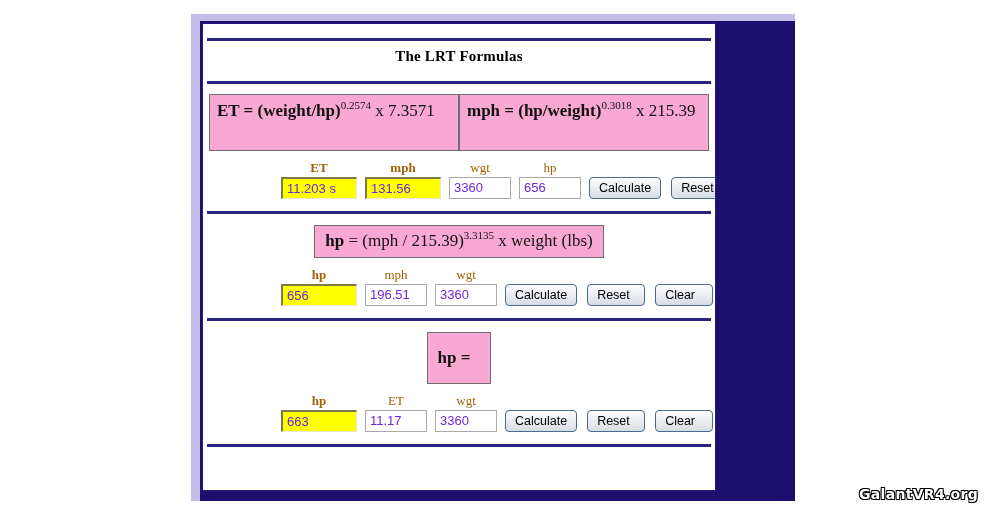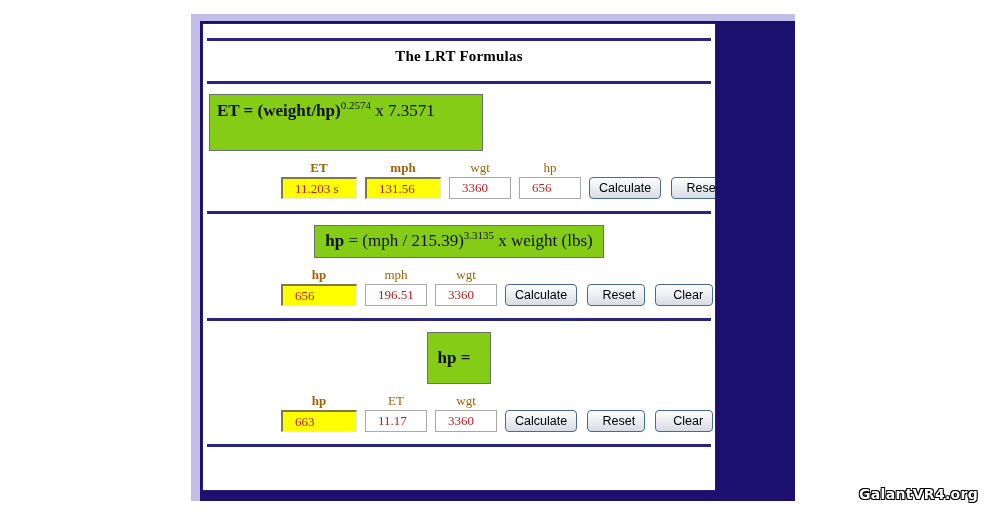--- a/index.html
+++ b/index.html
@@ -68,21 +68,21 @@
   }
 
   
   .formula-row {
     display: flex;
     justify-content: space-between;
     padding: 10px 6px 0 6px;
   }
   .formula-box {
     border: 1px solid #6e6e6e;
-    background: #84cc16;
+    background: #f9a8d4;
     padding: 5px 7px 6px 7px;
     box-sizing: border-box;
     font-size: 17px;
     line-height: 1.28;
     color: #111;
   }
   .formula-box.dual { width: 274px; min-height: 57px; }
   .fb-strong { font-weight: bold; }
   .fb-plain  { font-weight: normal; }
   sup.exp {
@@ -145,24 +145,24 @@
     font-size: 13px;
     color: #a16207;
     height: 18px;
     line-height: 18px;
   }
   .col-label.bold { font-weight: bold; }
 
   .tbox {
     box-sizing: border-box;
     height: 22px;
-    font-family: Liberation Serif, serif;
+    font-family: Liberation Sans, sans-serif;
     font-size: 13px;
-    color: #b91c1c;
-    padding: 0 12px;
+    color: #6d28d9;
+    padding: 0 4px;
     line-height: 20px;
   }
   .tbox.out {
     background: #ffff00;
     border-top: 2px solid #7c7a4b;
     border-left: 2px solid #7c7a4b;
     border-right: 1px solid #e8e8d0;
     border-bottom: 1px solid #e8e8d0;
     text-align: left;
     width: 76px;
@@ -178,21 +178,21 @@
     height: 22px;
     min-width: 58px;
     padding: 0 9px;
     border: 1px solid #4a6a90;
     border-radius: 4px;
     background: linear-gradient(#fdfdfd 0%, #eceef2 48%, #d7dce4 100%);
     font-family: "Liberation Sans", "DejaVu Sans", sans-serif;
     font-size: 12.5px;
     color: #000;
     line-height: 20px;
-    text-align: right;
+    text-align: left;
   }
   .btn-group { display: flex; align-items: flex-start; margin-top: 18px; }
   .btn-group .btn { margin-right: 10px; }
 
   
   .gap-a { width: 16px; }
 
   
   #watermark {
     position: absolute;
@@ -220,20 +220,24 @@
   <div id="page-title">The LRT Formulas</div>
   <div class="rule rule-title-bottom"></div>
 
   <div class="formula-row">
 
     <div class="formula-box dual">
       <span class="fb-strong">ET = (weight/hp)</span><sup class="exp">0.2574</sup>
       <span class="fb-plain">x 7.3571</span>
     </div>
 
+    <div class="formula-box dual">
+      <span class="fb-strong">mph = (hp/weight)</span><sup class="exp">0.3018</sup>
+      <span class="fb-plain">x 215.39</span>
+    </div>
   </div>
 
   <div class="field-row">
     <div class="col">
       <div class="col-label bold">ET</div>
       <div class="tbox out">11.203 s</div>
     </div>
     <div class="gap-a"></div>
     <div class="col">
       <div class="col-label bold">mph</div>

